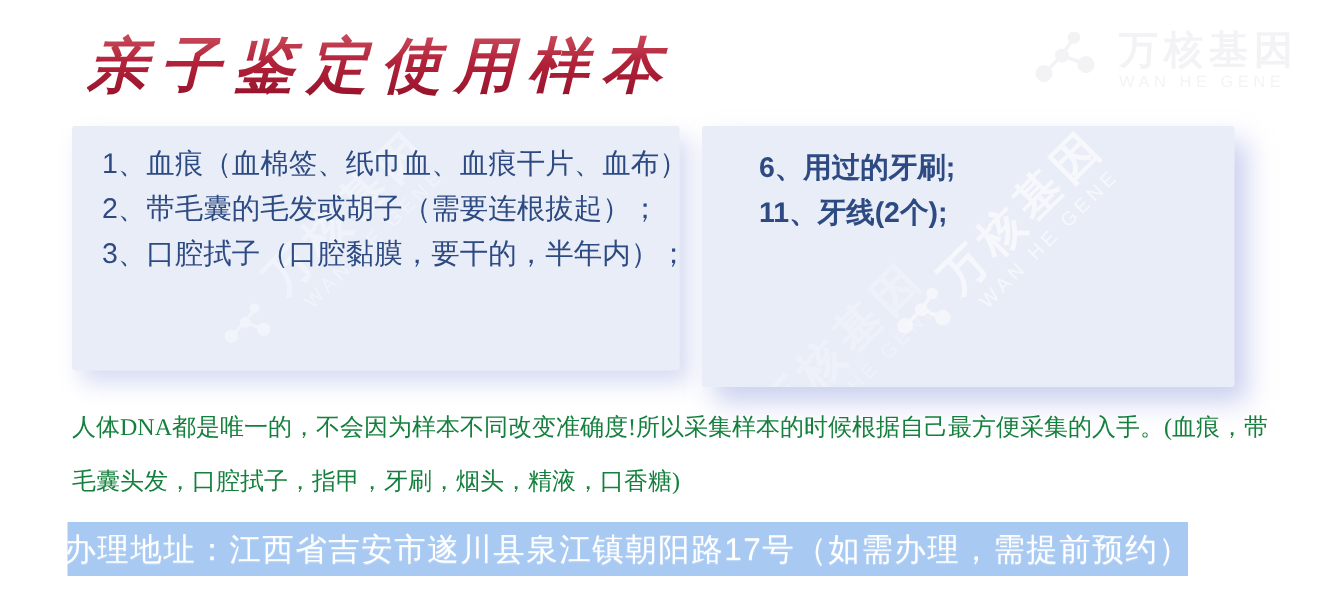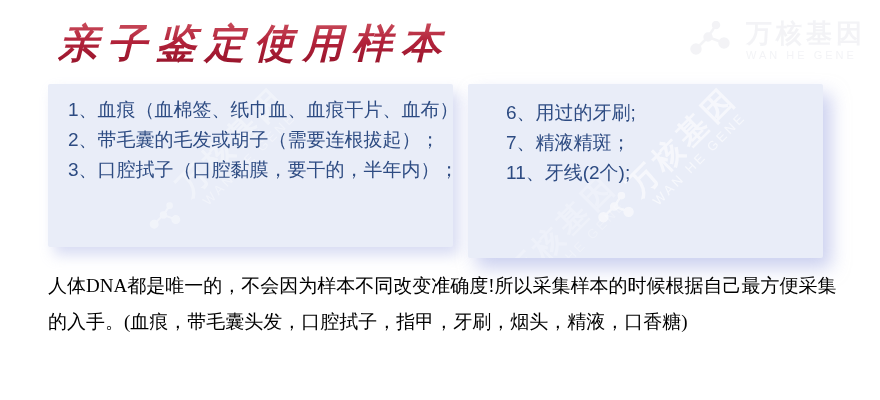--- a/index.html
+++ b/index.html
@@ -25,34 +25,34 @@
   .brand-top .cn{font-size:26px;font-weight:700;letter-spacing:4px;line-height:26px;}
   .brand-top .en{font-size:11px;letter-spacing:3px;margin-top:3px;}
   
   .box{
     position:absolute;top:84px;background:#e9edf8;overflow:hidden;border-radius:2px;
   }
   .box-left{left:48px;width:405px;height:163px;box-shadow:6px 8px 14px rgba(168,178,228,.45);}
   .box-right{left:468px;width:355px;height:174px;box-shadow:8px 10px 18px rgba(160,170,225,.55);}
   .list{list-style:none;margin:0;position:relative;z-index:2;}
   .box-left .list{padding:11px 0 0 20px;}
-  .box-right .list{padding:14px 0 0 38px;}
+  .box-right .list{padding:14px 0 0 38px;font-weight:bold;}
   .list li{
     font-size:19px;line-height:30px;color:#2d4b82;white-space:nowrap;
   }
   
   .wm{position:absolute;z-index:1;transform:rotate(-45deg);color:#ffffff;text-align:center;pointer-events:none;}
   .wm .wm-cn{font-size:30px;font-weight:700;letter-spacing:5px;line-height:30px;}
   .wm .wm-en{font-size:13px;letter-spacing:3px;margin-top:2px;}
   .wm-molecule{position:absolute;z-index:1;pointer-events:none;}
   
   .description{
     position:absolute;left:48px;top:268px;width:806px;margin:0;
     font-family:"Liberation Serif","DejaVu Serif",serif;
-    font-size:19px;line-height:36px;color:#000000;
+    font-size:16px;line-height:36px;color:#15803d;
   }
   
   .address-bar{
     position:absolute;left:45px;top:348px;width:747px;height:36px;
     background:#a7c9f2;display:flex;align-items:center;justify-content:center;
   }
   .address-bar span{
     color:#ffffff;font-size:21px;letter-spacing:1px;white-space:nowrap;
     text-shadow:0 1px 1px rgba(255,255,255,.35);
   }
@@ -120,21 +120,23 @@
           <line x1="20" y1="16" x2="36" y2="22"></line>
           <line x1="20" y1="16" x2="28" y2="4"></line>
         <circle cx="8" cy="28" r="4.5"></circle>
           <circle cx="20" cy="16" r="3.5"></circle>
           <circle cx="36" cy="22" r="4.5"></circle>
           <circle cx="28" cy="4" r="3"></circle>
       </g>
     </svg>
     <ul class="list">
       <li>6、用过的牙刷;</li>
-      <li>7、精液精斑；</li>
       <li>11、牙线(2个);</li>
     </ul>
   </div>
 
   <p class="description">人体DNA都是唯一的，不会因为样本不同改变准确度!所以采集样本的时候根据自己最方便采集的入手。(血痕，带毛囊头发，口腔拭子，指甲，牙刷，烟头，精液，口香糖)</p>
 
+  <div class="address-bar">
+    <span>办理地址：江西省吉安市遂川县泉江镇朝阳路17号（如需办理，需提前预约）</span>
+  </div>
 
 </div>
 
 </body></html>

